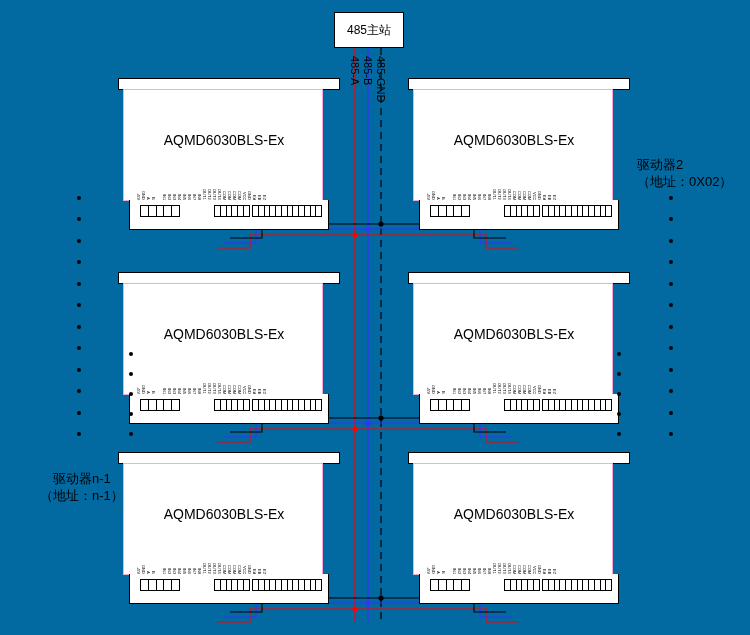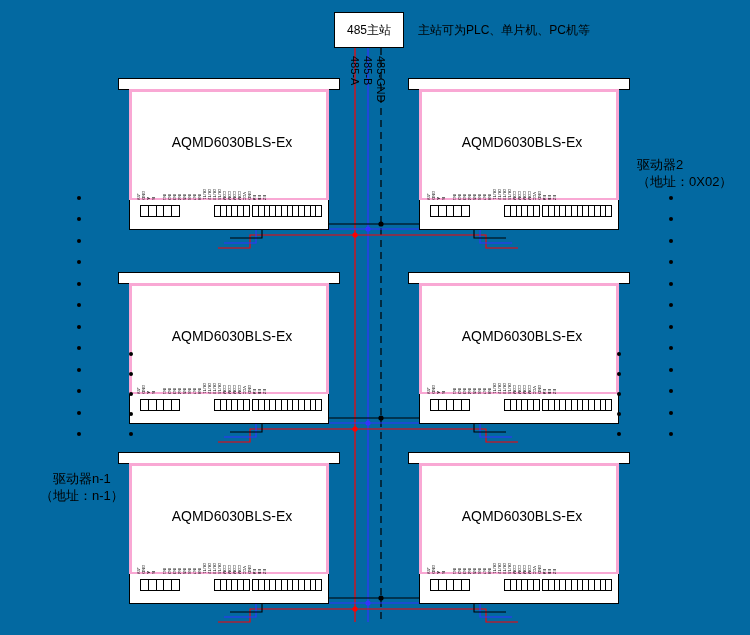--- a/index.html
+++ b/index.html
@@ -67,26 +67,26 @@
     left: 0;
     top: 0;
     width: 222px;
     height: 12px;
     box-sizing: border-box;
     border: 1px solid #000;
     background: #fff;
   }
   .drv-body {
     position: absolute;
-    left: 11px;
+    left: 5px;
     top: 11px;
     width: 200px;
     height: 112px;
     box-sizing: border-box;
-    border: 3px solid #f9a8d4;
+    border: 1px solid #f9a8d4;
     background: #fff;
   }
   .drv-name {
     position: absolute;
     left: 0;
     top: 42px;
     width: 200px;
     text-align: center;
     font-size: 14px;
     color: #000;
@@ -209,21 +209,20 @@
     <polyline points="512,617 480,617 480,603 368,603" fill="none" stroke="#3333ff" stroke-width="1.1"></polyline>
     <polyline points="506,612 474,612 474,598 381,598" fill="none" stroke="#000000" stroke-width="1.1"></polyline>
     <circle cx="355" cy="609" r="2.6" fill="#ff0000"></circle>
     <circle cx="368" cy="603" r="2.6" fill="#3333ff"></circle>
     <circle cx="381" cy="598" r="2.6" fill="#000000"></circle>
   </svg>
 
   <div class="master-box" style="left:334px; top:12px; width:70px; height:36px;">
     <span>485主站</span>
   </div>
-  <div class="master-note" style="left:418px; top:22px;">主站可为PLC、单片机、PC机等</div>
 
   <div class="bus-label" style="left:349px; top:56px;">485-A</div>
   <div class="bus-label" style="left:362px; top:56px;">485-B</div>
   <div class="bus-label" style="left:375px; top:56px;">485-GND</div>
 
   <div class="driver" style="left:118px; top:78px;">
     <div class="drv-top"></div>
     <div class="drv-body">
       <div class="drv-name">AQMD6030BLS-Ex</div>
     </div>

